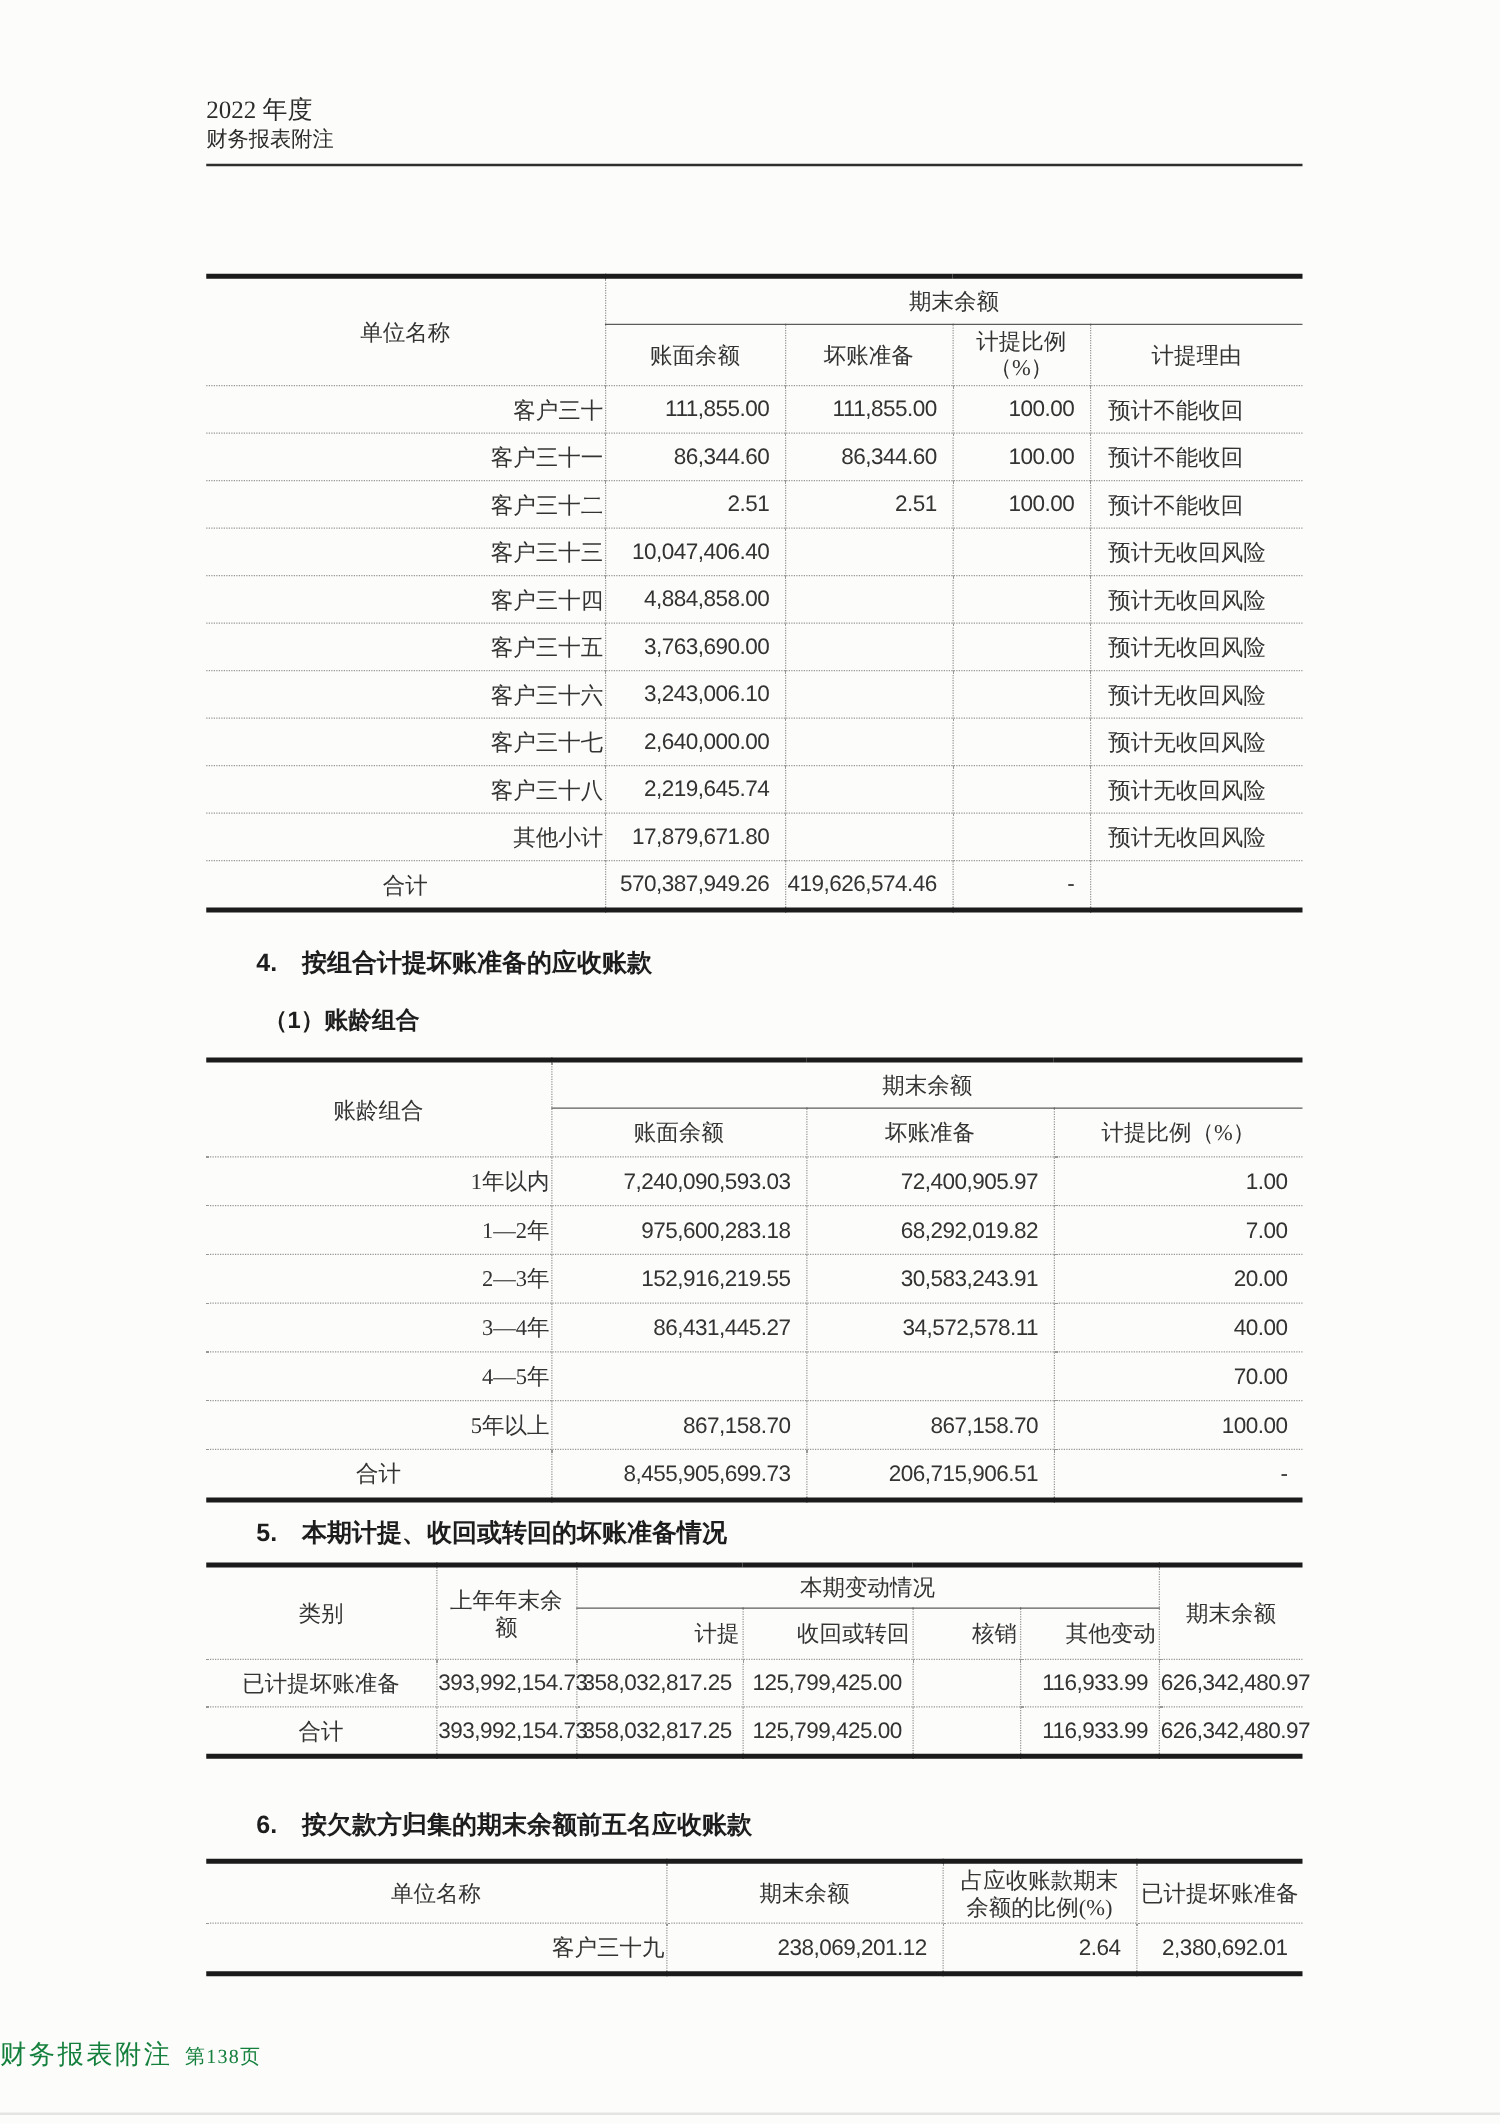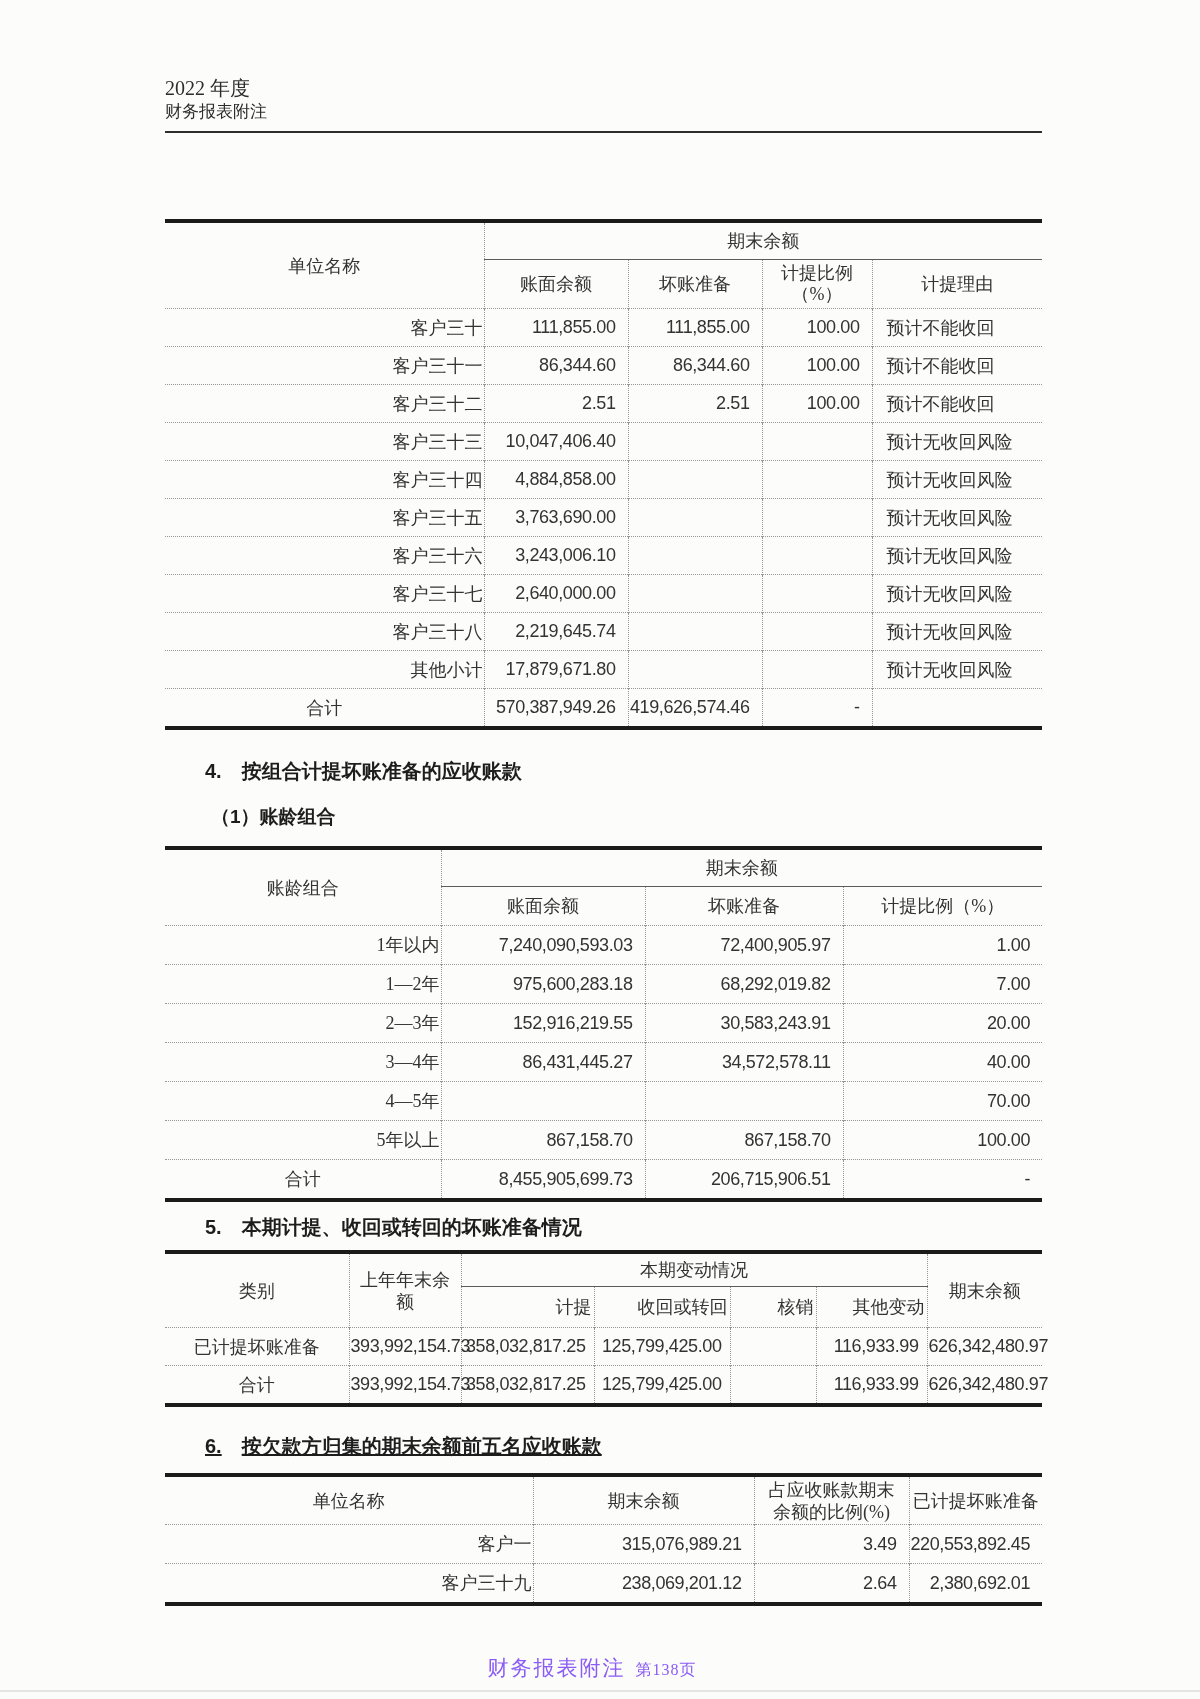--- a/index.html
+++ b/index.html
@@ -53,24 +53,24 @@
   .t3 .h-sub{ height:40px;text-align:right; }
   .t3 td{ height:35px; }
   .t3 .c-num{ padding-right:8px; }
   .t3 th{ line-height:22px; }
 
   .t4{ margin-top:14px; }
   .t4 .h-row1 th{ height:47px; line-height:22px; }
   .t4 td{ height:36px; }
 
   .sec5{ margin-top:12px; }
-  .sec6{ margin-top:26px;text-decoration:underline; }
+  .sec6{ margin-top:40px; }
 
   
-  .doc-footer{ margin-top:48px; text-align:center; width:1184px; color:#8b5cf6; }
+  .doc-footer{ margin-top:48px; text-align:left; width:1184px; color:#15803d; }
   .doc-footer .f1{ font-size:21px; letter-spacing:2px; }
   .doc-footer .f2{ font-size:16px; margin-left:10px; letter-spacing:1px; }
 
   .scan-edge{ position:absolute; left:0; right:0; bottom:7px; height:2px; background:#e4e4e3; }
 </style>
 </head>
 <body>
 
 <div class="page">
   <div class="content">
@@ -318,26 +318,20 @@
       <thead>
         <tr class="h-row1">
           <th>单位名称</th>
           <th class="vline">期末余额</th>
           <th class="vline"><span>占应收账款期末</span><br><span>余额的比例(%)</span></th>
           <th class="vline">已计提坏账准备</th>
         </tr>
       </thead>
       <tbody>
           <tr>
-            <td class="c-name">客户一</td>
-            <td class="c-num">315,076,989.21</td>
-            <td class="c-num">3.49</td>
-            <td class="c-num">220,553,892.45</td>
-          </tr>
-          <tr>
             <td class="c-name">客户三十九</td>
             <td class="c-num">238,069,201.12</td>
             <td class="c-num">2.64</td>
             <td class="c-num">2,380,692.01</td>
           </tr>
         </tbody>
     </table>
 
   </div>
 

